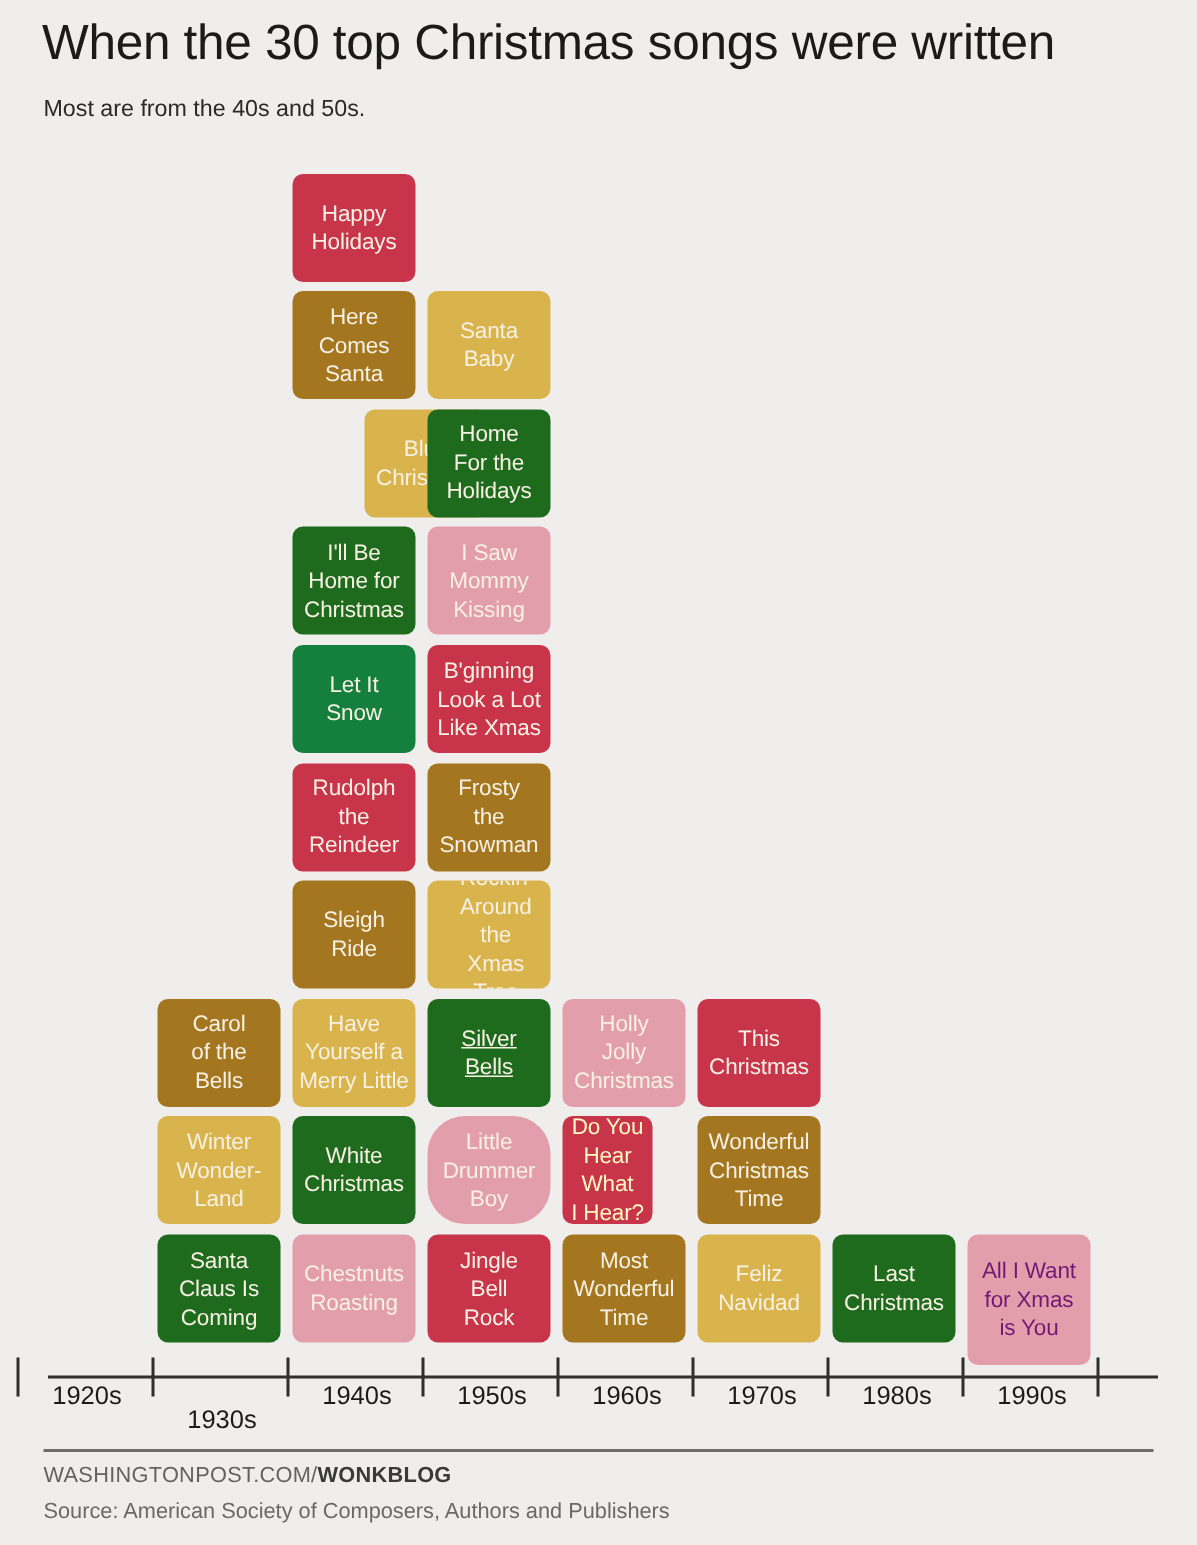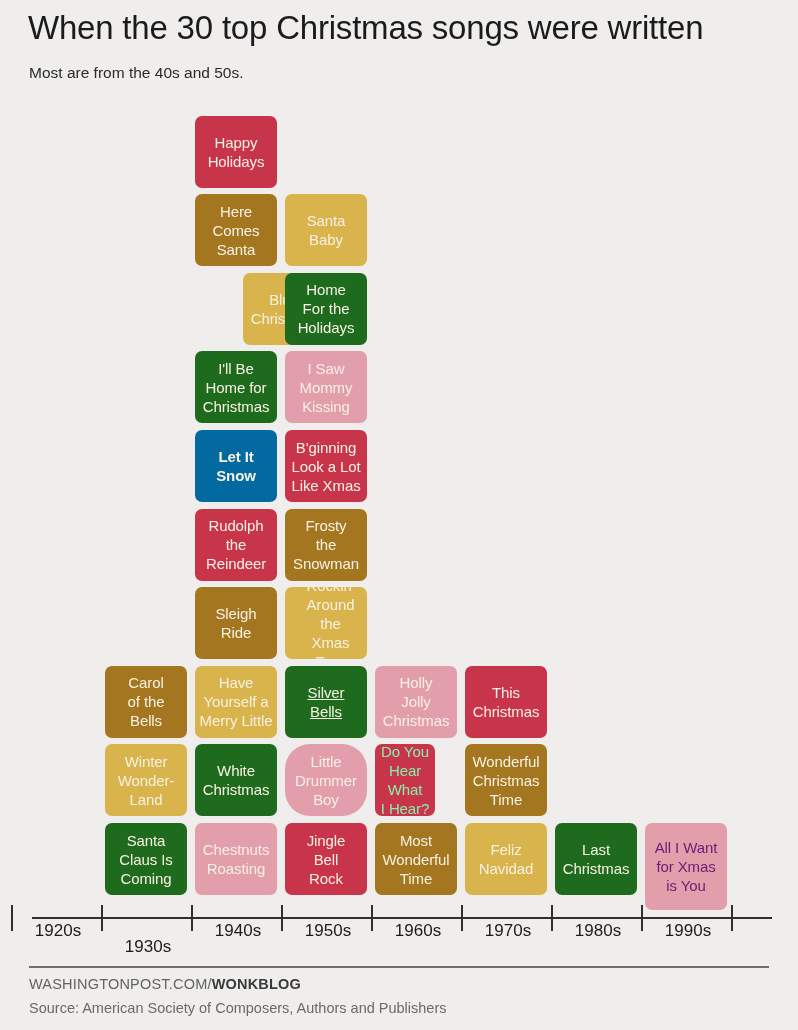--- a/index.html
+++ b/index.html
@@ -149,21 +149,21 @@
       </div>
       <div class="cell" style="left: 195px; top: 665.8px; width: 82px; height: 72px; background: rgb(217, 179, 75); color: rgb(247, 241, 228);">
         <span>Have<br>Yourself a<br>Merry Little</span>
       </div>
       <div class="cell" style="left: 195px; top: 587.2px; width: 82px; height: 72px; background: rgb(163, 118, 31); color: rgb(247, 241, 228);">
         <span>Sleigh<br>Ride</span>
       </div>
       <div class="cell" style="left: 195px; top: 508.6px; width: 82px; height: 72px; background: rgb(200, 53, 75); color: rgb(247, 241, 228);">
         <span>Rudolph<br>the<br>Reindeer</span>
       </div>
-      <div class="cell" style="left: 195px; top: 430px; width: 82px; height: 72px; background: #0369a1; color: rgb(247, 241, 228); font-weight: bold;">
+      <div class="cell" style="left: 195px; top: 430px; width: 82px; height: 72px; background: #15803d; color: rgb(247, 241, 228);">
         <span>Let It<br>Snow</span>
       </div>
       <div class="cell" style="left: 195px; top: 351.4px; width: 82px; height: 72px; background: rgb(31, 107, 30); color: rgb(247, 241, 228);">
         <span>I'll Be<br>Home for<br>Christmas</span>
       </div>
       <div class="cell" style="left: 195px; top: 272.8px; width: 82px; height: 72px; background: rgb(217, 179, 75); color: rgb(247, 241, 228); margin-left: 48px;">
         <span>Blue<br>Christmas</span>
       </div>
       <div class="cell" style="left: 195px; top: 194.2px; width: 82px; height: 72px; background: rgb(163, 118, 31); color: rgb(247, 241, 228);">
         <span>Here<br>Comes<br>Santa</span>
@@ -194,21 +194,21 @@
       </div>
       <div class="cell" style="left: 285px; top: 272.8px; width: 82px; height: 72px; background: rgb(31, 107, 30); color: rgb(247, 241, 228);">
         <span>Home<br>For the<br>Holidays</span>
       </div>
       <div class="cell" style="left: 285px; top: 194.2px; width: 82px; height: 72px; background: rgb(217, 179, 75); color: rgb(247, 241, 228);">
         <span>Santa<br>Baby</span>
       </div>
       <div class="cell" style="left: 375px; top: 823px; width: 82px; height: 72px; background: rgb(163, 118, 31); color: rgb(247, 241, 228);">
         <span>Most<br>Wonderful<br>Time</span>
       </div>
-      <div class="cell" style="left: 375px; top: 744.4px; width: 60px; height: 72px; background: rgb(200, 53, 75); color: #86efac;">
+      <div class="cell" style="left: 375px; top: 744.4px; width: 60px; height: 72px; background: rgb(200, 53, 75); color: #fef9c3;">
         <span>Do You<br>Hear What<br>I Hear?</span>
       </div>
       <div class="cell" style="left: 375px; top: 665.8px; width: 82px; height: 72px; background: rgb(227, 158, 171); color: rgb(247, 241, 228);">
         <span>Holly<br>Jolly<br>Christmas</span>
       </div>
       <div class="cell" style="left: 465px; top: 823px; width: 82px; height: 72px; background: rgb(217, 179, 75); color: rgb(247, 241, 228);">
         <span>Feliz<br>Navidad</span>
       </div>
       <div class="cell" style="left: 465px; top: 744.4px; width: 82px; height: 72px; background: rgb(163, 118, 31); color: rgb(247, 241, 228);">
         <span>Wonderful<br>Christmas<br>Time</span>

